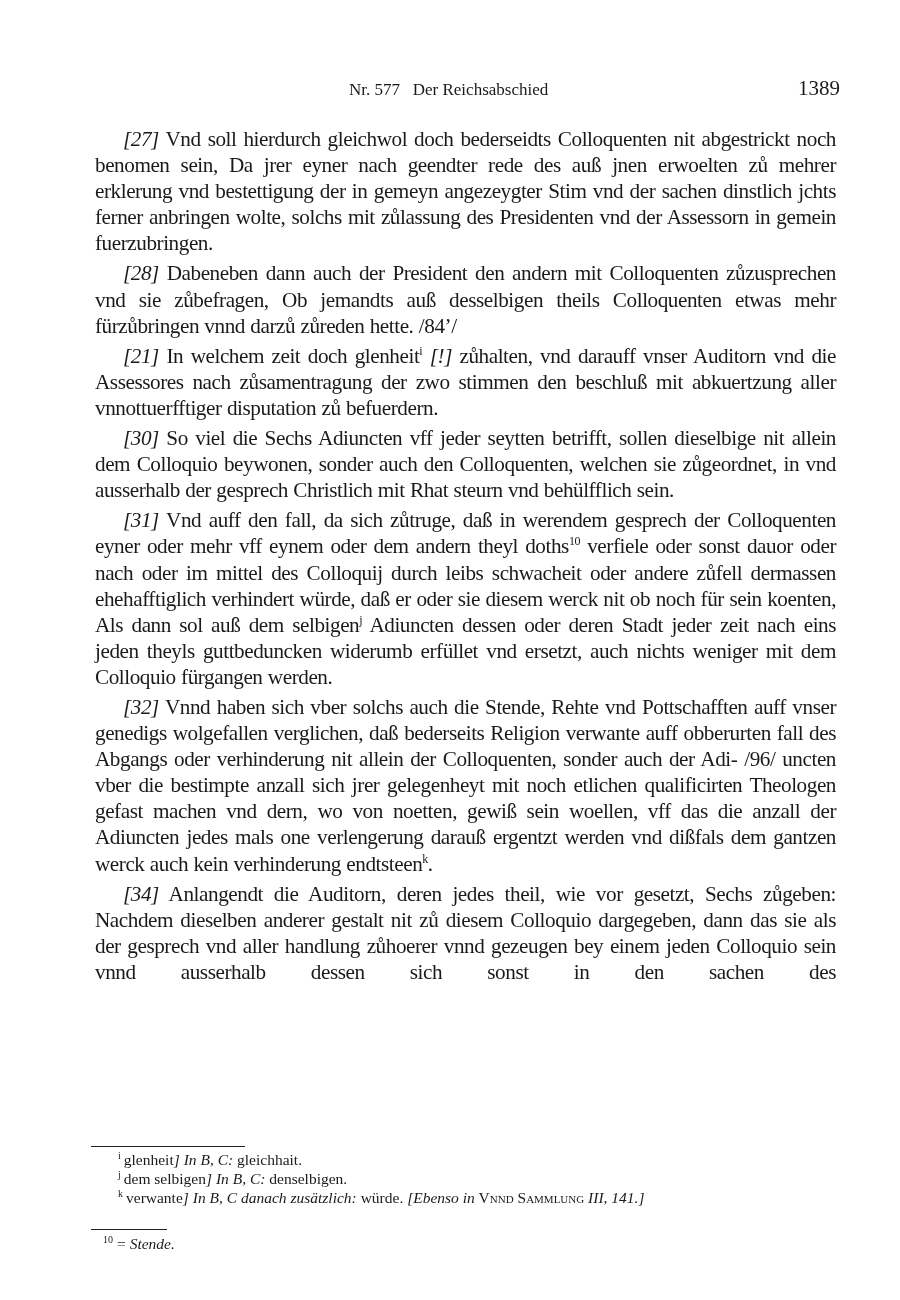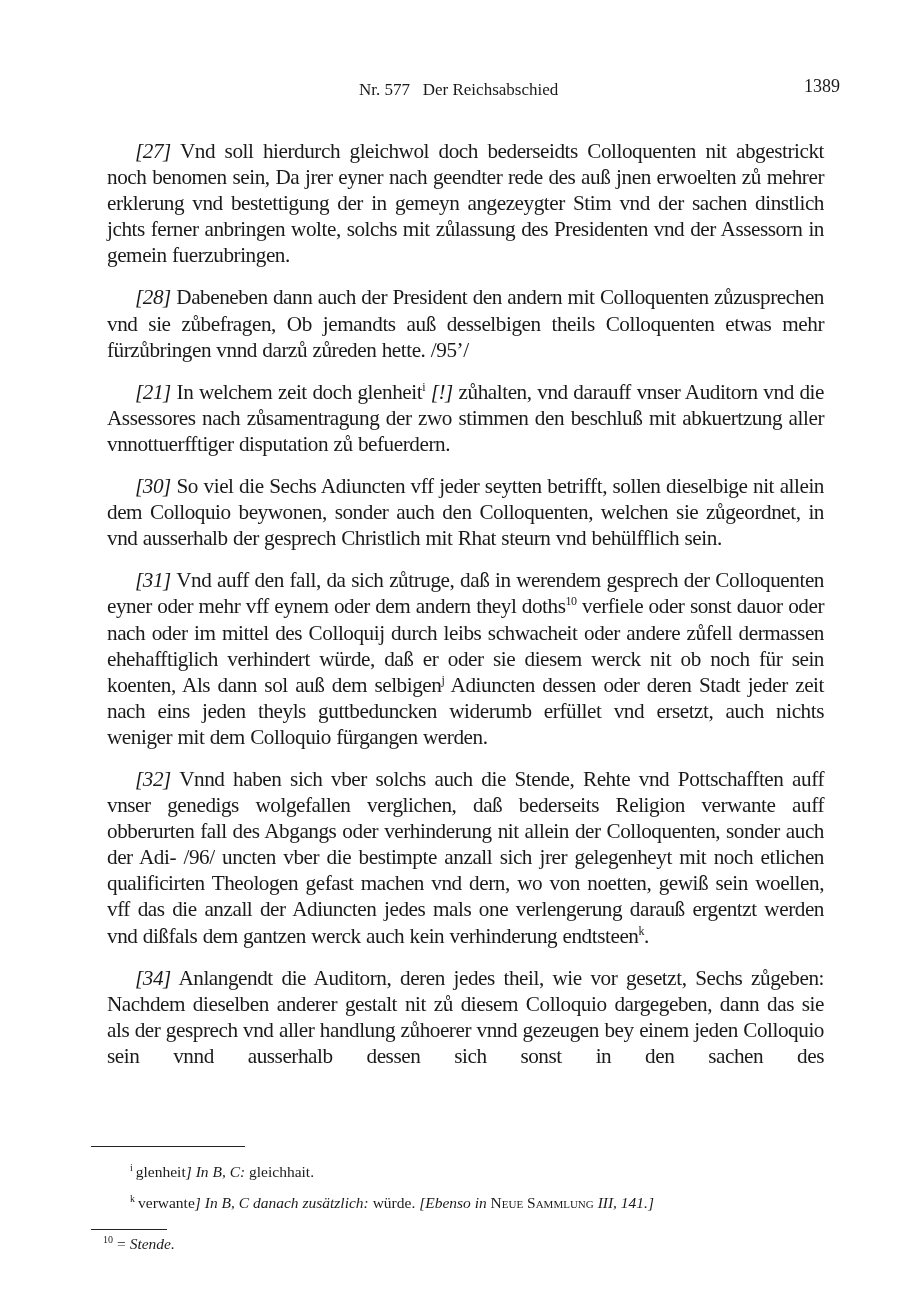--- a/index.html
+++ b/index.html
@@ -5,71 +5,72 @@
   html, body { margin: 0; padding: 0; background: #ffffff; }
   body {
     width: 900px; height: 1300px; position: relative; overflow: hidden;
     font-family: "Liberation Serif", "DejaVu Serif", serif;
     color: #1a1a1a;
   }
   .running-head {
     position: absolute; top: 78px; left: 91px; width: 749px; height: 26px;
     font-size: 17px;
   }
-  .running-head .title { position: absolute; left: 258px; top: 2px; margin-left: 10px; }
-  .running-head .num { position: absolute; right: 0; top: -2px; font-size: 18px; }
+  .running-head .title { position: absolute; left: 258px; top: 2px; }
+  .running-head .num { position: absolute; right: 0; top: -2px; font-size: 21px; }
   .body-text {
     position: absolute; top: 122px; left: 91px; width: 749px;
     font-size: 21.2px; line-height: 26.1px;
   }
-  .para { margin: 16px; text-indent: 28px; text-align: justify; text-align-last: left; letter-spacing: -0.45px; word-spacing: 0.5px; }
+  .para { margin: 4px; text-indent: 28px; text-align: justify; text-align-last: left; letter-spacing: -0.45px; word-spacing: 0.5px; }
   .sec { font-style: italic; }
   sup { font-size: 12px; line-height: 0; vertical-align: 8px; }
   .fn-rule1 { position: absolute; top: 1146px; left: 91px; width: 154px; border-top: 1px solid #222; }
   .fn-rule2 { position: absolute; top: 1229px; left: 91px; width: 76px; border-top: 1px solid #222; }
   .footnotes {
     position: absolute; top: 1150px; left: 118px; width: 720px;
     font-size: 15.5px; line-height: 19px;
   }
-  .footnotes .fn { margin: 12px; white-space: nowrap; }
+  .footnotes .fn { margin: 0; white-space: nowrap; }
   .footnotes sup { font-size: 10px; vertical-align: 6px; margin-right: 3px; }
   .it { font-style: italic; }
   .sc { font-variant: small-caps; }
   .num-footnote {
     position: absolute; top: 1234px; left: 103px; font-size: 15.5px; line-height: 19px; white-space: nowrap;
   }
   .num-footnote sup { font-size: 10px; vertical-align: 6px; margin-right: 4px; }
 </style>
 </head>
 <body>
 
 <div class="running-head">
   <span class="title"><span>Nr. 577</span>&nbsp;&nbsp;&nbsp;<span>Der Reichsabschied</span></span>
   <span class="num">1389</span>
 </div>
 
 <div class="body-text">
   <p class="para"><span class="sec">[27]</span> <span>Vnd soll hierdurch gleichwol doch bederseidts Colloquenten nit abgestrickt noch benomen sein, Da jrer eyner nach geendter rede des auß jnen erwoelten zů mehrer erklerung vnd bestettigung der in gemeyn angezeygter Stim vnd der sachen dinstlich jchts ferner anbringen wolte, solchs mit zůlassung des Presidenten vnd der Assessorn in gemein fuerzubringen.</span></p>
 
-  <p class="para"><span class="sec">[28]</span> <span>Dabeneben dann auch der President den andern mit Colloquenten zůzusprechen vnd sie zůbefragen, Ob jemandts auß desselbigen theils Colloquenten etwas mehr fürzůbringen vnnd darzů zůreden hette. /95’/</span></p>
+  <p class="para"><span class="sec">[28]</span> <span>Dabeneben dann auch der President den andern mit Colloquenten zůzusprechen vnd sie zůbefragen, Ob jemandts auß desselbigen theils Colloquenten etwas mehr fürzůbringen vnnd darzů zůreden hette. /84’/</span></p>
 
   <p class="para"><span class="sec">[21]</span> <span>In welchem zeit doch glenheit</span><sup>i</sup> <span class="it">[!]</span> <span>zůhalten, vnd darauff vnser Auditorn vnd die Assessores nach zůsamentragung der zwo stimmen den beschluß mit abkuertzung aller vnnottuerfftiger disputation zů befuerdern.</span></p>
 
   <p class="para"><span class="sec">[30]</span> <span>So viel die Sechs Adiuncten vff jeder seytten betrifft, sollen dieselbige nit allein dem Colloquio beywonen, sonder auch den Colloquenten, welchen sie zůgeordnet, in vnd ausserhalb der gesprech Christlich mit Rhat steurn vnd behülfflich sein.</span></p>
 
   <p class="para"><span class="sec">[31]</span> <span>Vnd auff den fall, da sich zůtruge, daß in werendem gesprech der Colloquenten eyner oder mehr vff eynem oder dem andern theyl doths</span><sup>10</sup> <span>verfiele oder sonst dauor oder nach oder im mittel des Colloquij durch leibs schwacheit oder andere zůfell dermassen ehehafftiglich verhindert würde, daß er oder sie diesem werck nit ob noch für sein koenten, Als dann sol auß dem selbigen</span><sup>j</sup> <span>Adiuncten dessen oder deren Stadt jeder zeit nach eins jeden theyls guttbeduncken widerumb erfüllet vnd ersetzt, auch nichts weniger mit dem Colloquio fürgangen werden.</span></p>
 
   <p class="para"><span class="sec">[32]</span> <span>Vnnd haben sich vber solchs auch die Stende, Rehte vnd Pottschafften auff vnser genedigs wolgefallen verglichen, daß bederseits Religion verwante auff obberurten fall des Abgangs oder verhinderung nit allein der Colloquenten, sonder auch der Adi- /96/ uncten vber die bestimpte anzall sich jrer gelegenheyt mit noch etlichen qualificirten Theologen gefast machen vnd dern, wo von noetten, gewiß sein woellen, vff das die anzall der Adiuncten jedes mals one verlengerung darauß ergentzt werden vnd dißfals dem gantzen werck auch kein verhinderung endtsteen</span><sup>k</sup><span>.</span></p>
 
 
   <p class="para" style="text-align-last: justify;"><span class="sec">[34]</span> <span>Anlangendt die Auditorn, deren jedes theil, wie vor gesetzt, Sechs zůgeben: Nachdem dieselben anderer gestalt nit zů diesem Colloquio dargegeben, dann das sie als der gesprech vnd aller handlung zůhoerer vnnd gezeugen bey einem jeden Colloquio sein vnnd ausserhalb dessen sich sonst in den sachen des</span></p>
 </div>
 
 <div class="fn-rule1"></div>
 
 <div class="footnotes">
   <p class="fn"><sup>i</sup><span>glenheit</span><span class="it">]</span> <span class="it">In B, C:</span> <span>gleichhait.</span></p>
-  <p class="fn"><sup>k</sup><span>verwante</span><span class="it">]</span> <span class="it">In B, C danach zusätzlich:</span> <span>würde.</span> <span class="it">[Ebenso in</span> <span class="sc">Neue Sammlung</span> <span class="it">III, 141.]</span></p>
+  <p class="fn"><sup>j</sup><span>dem selbigen</span><span class="it">]</span> <span class="it">In B, C:</span> <span>denselbigen.</span></p>
+  <p class="fn"><sup>k</sup><span>verwante</span><span class="it">]</span> <span class="it">In B, C danach zusätzlich:</span> <span>würde.</span> <span class="it">[Ebenso in</span> <span class="sc">Vnnd Sammlung</span> <span class="it">III, 141.]</span></p>
 </div>
 
 <div class="fn-rule2"></div>
 
 <div class="num-footnote"><sup>10</sup><span>=</span> <span class="it">Stende.</span></div>
 
 </body></html>

